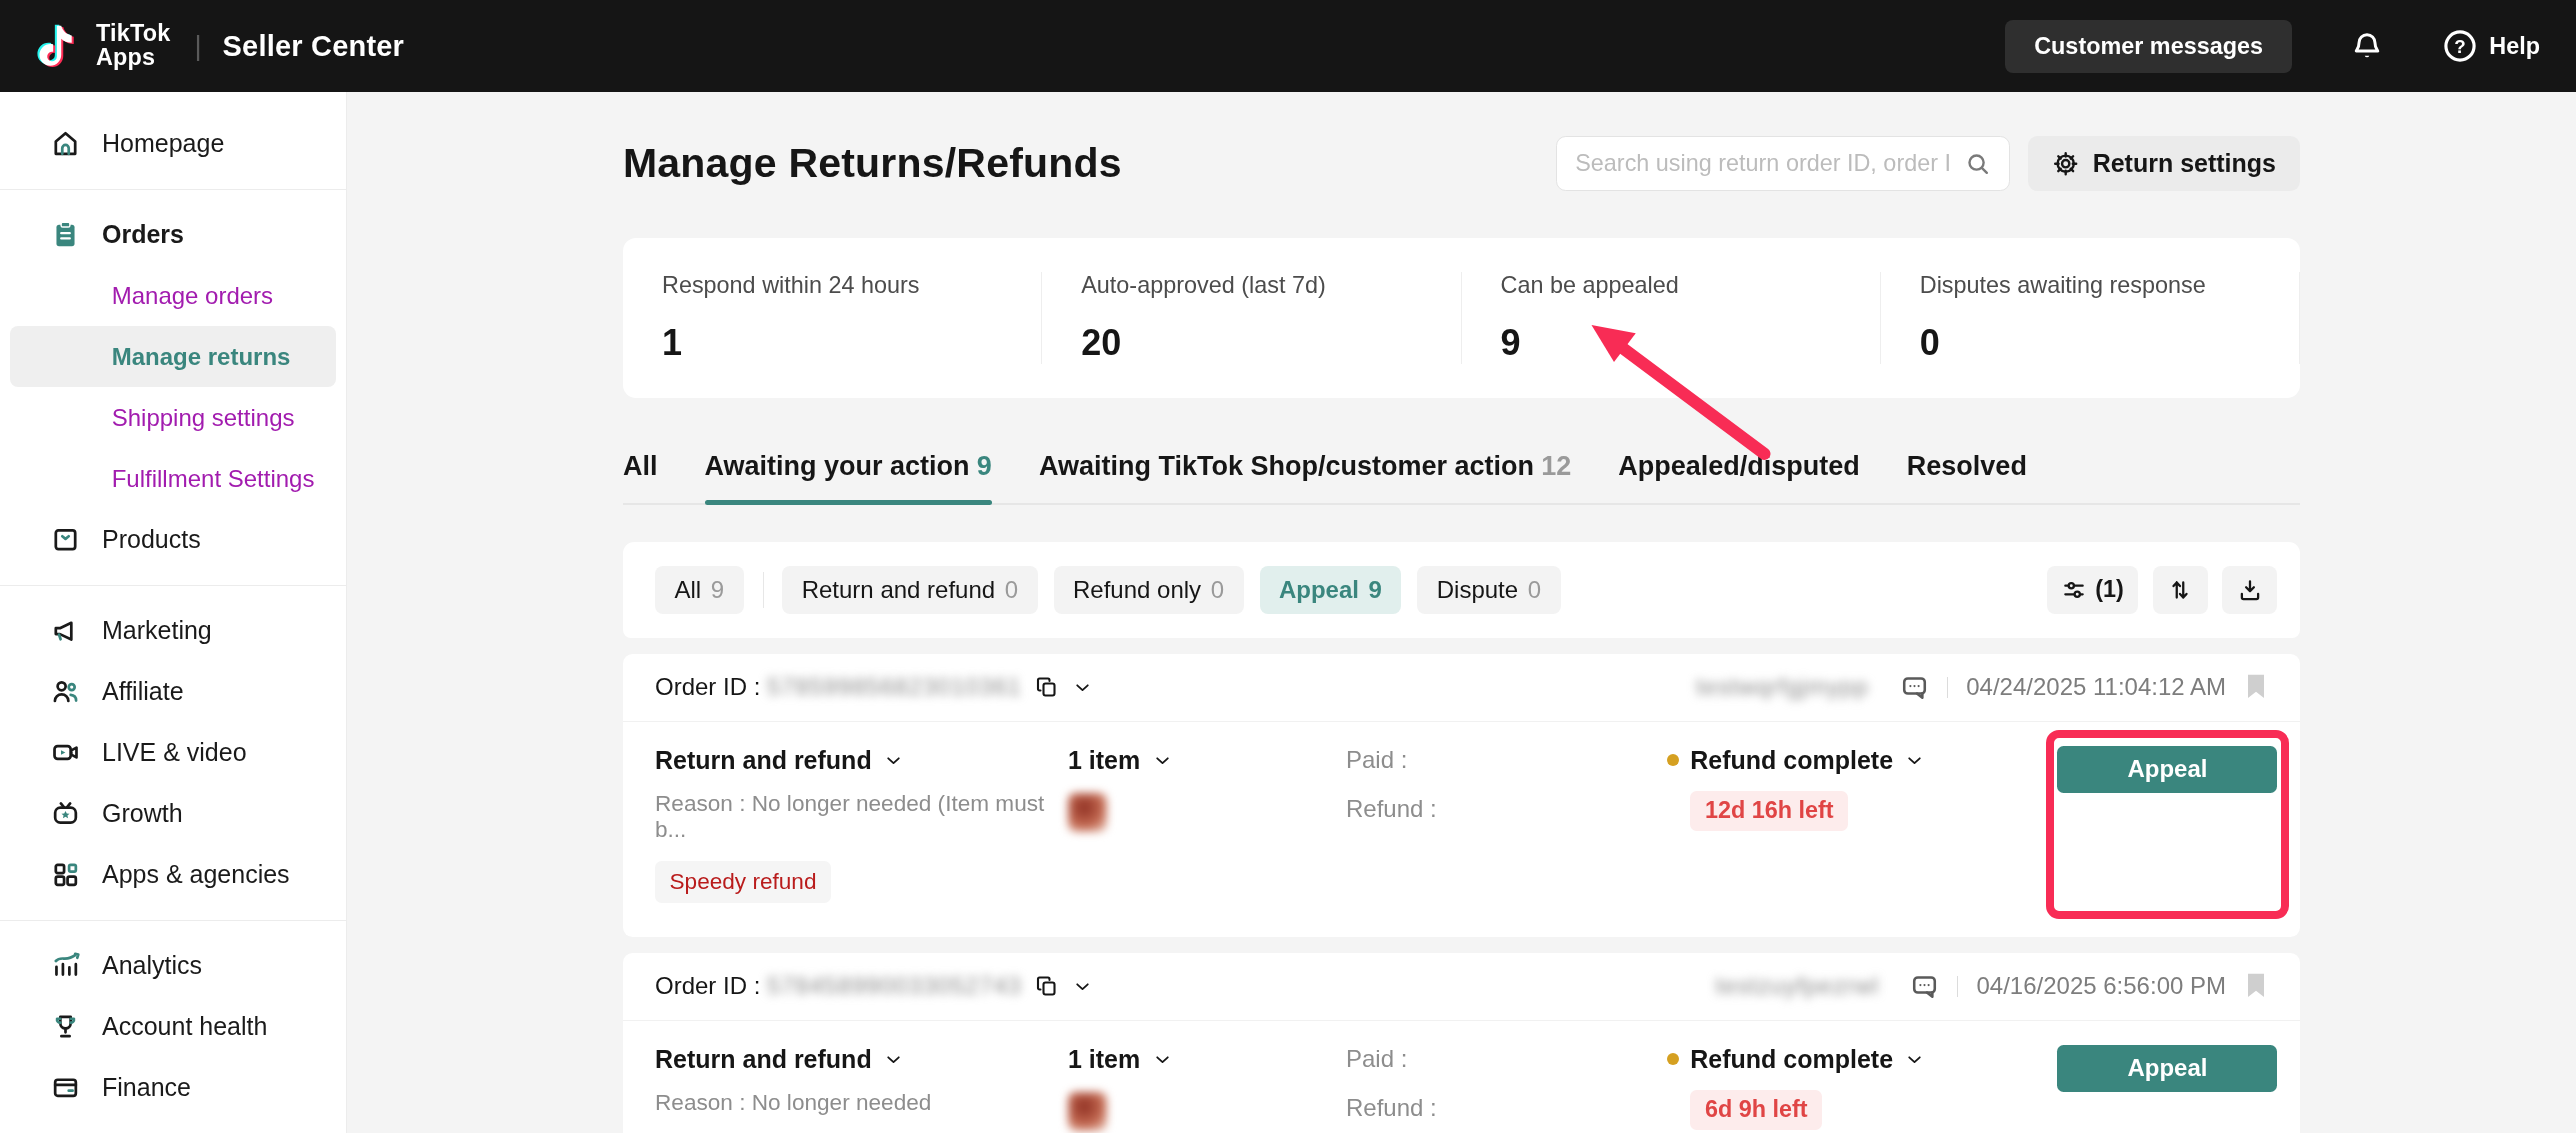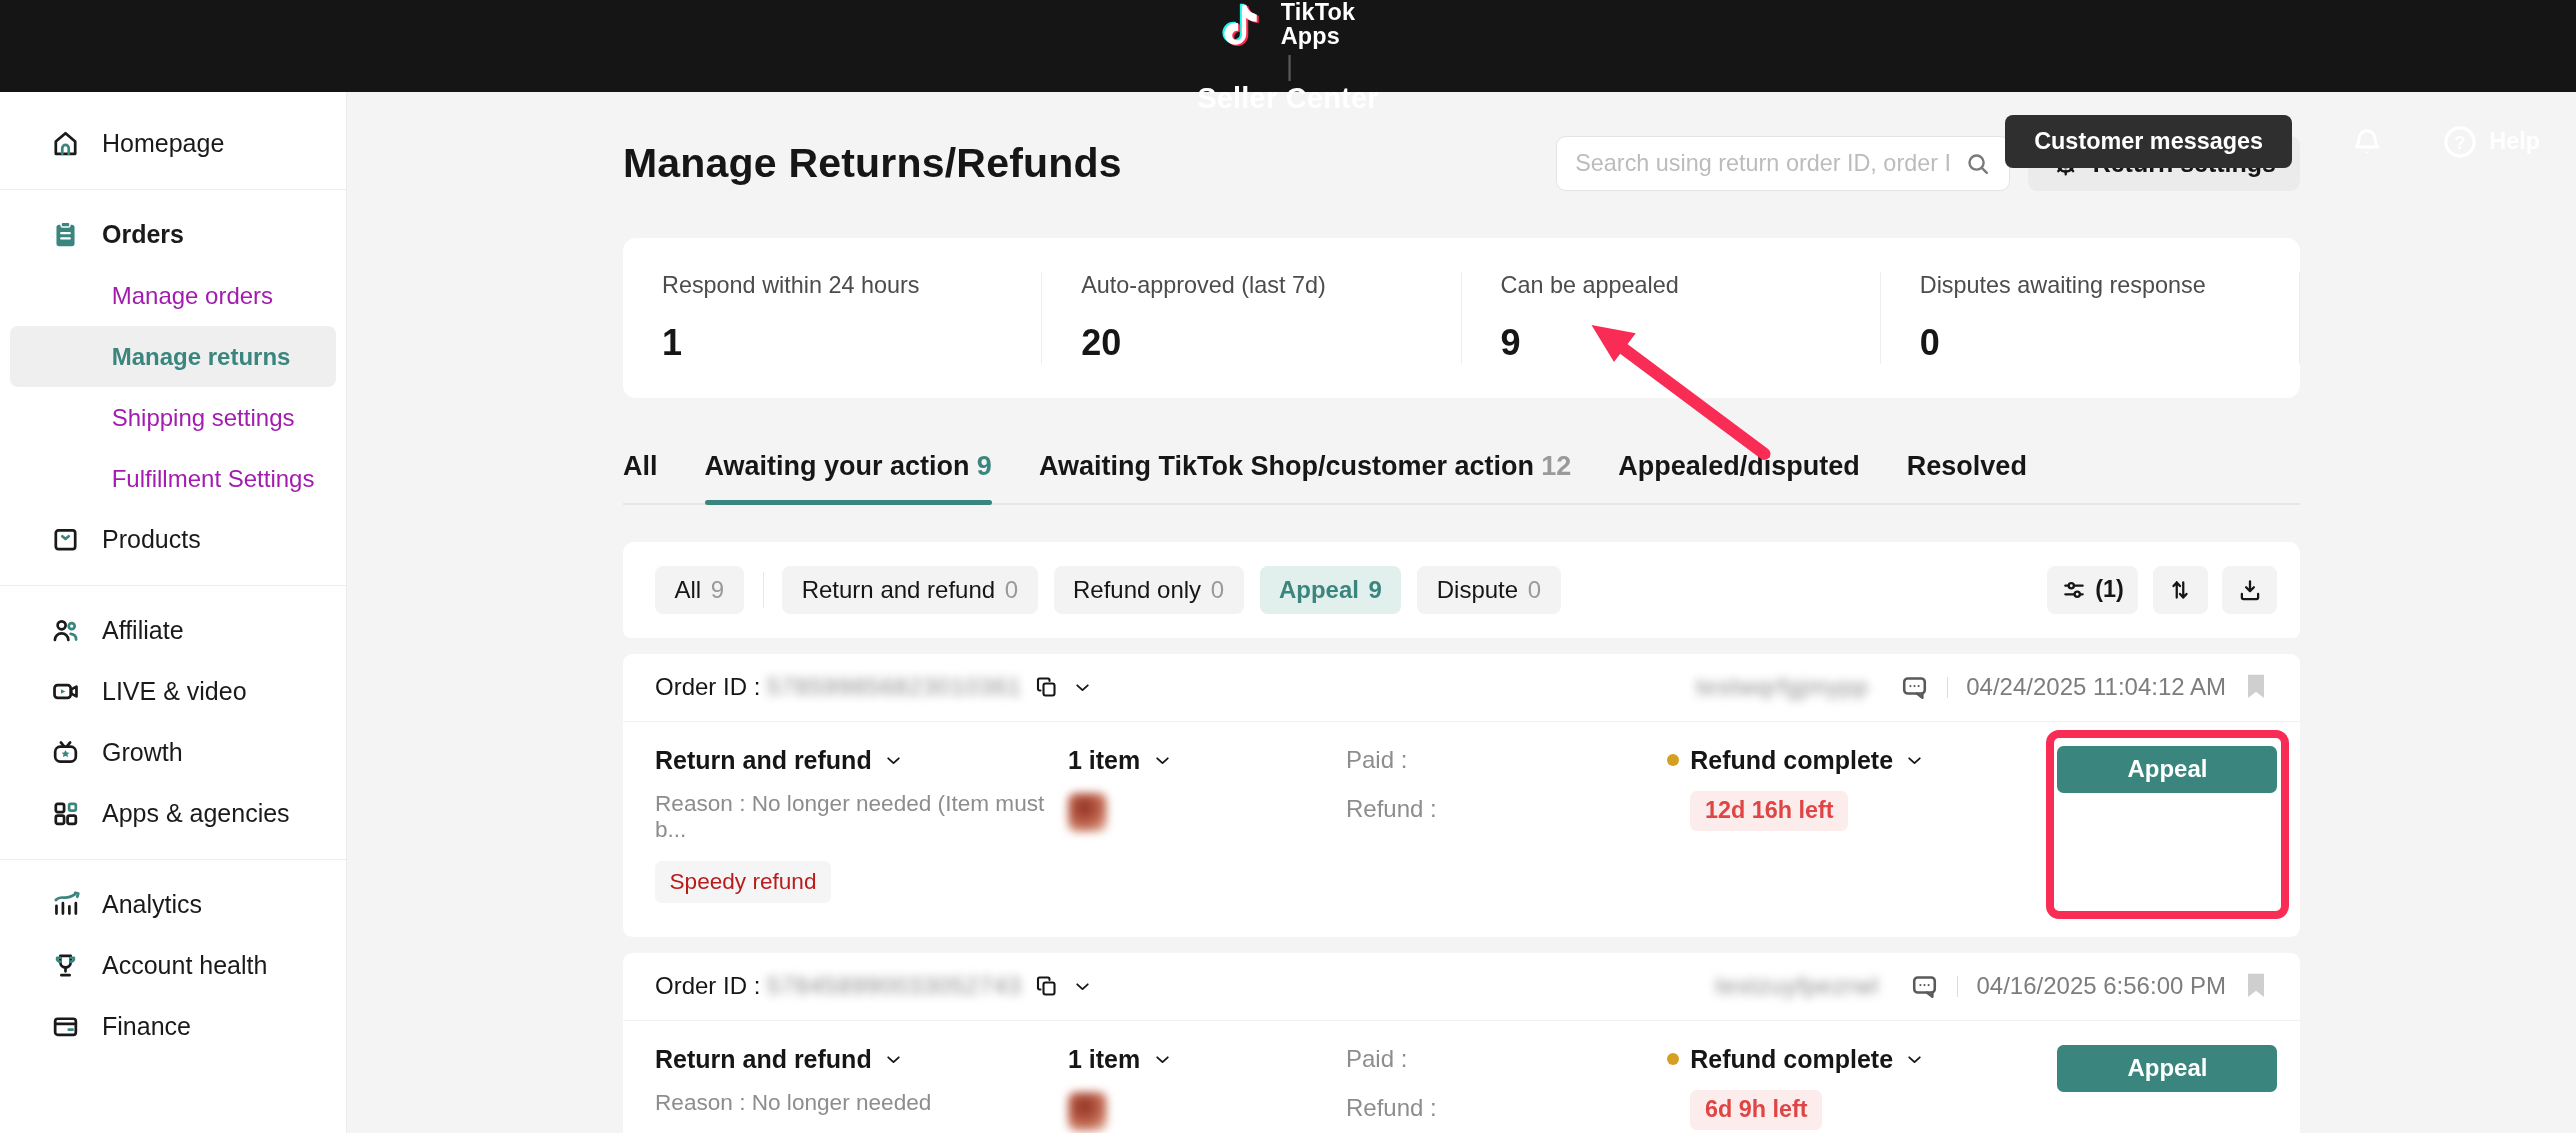--- a/index.html
+++ b/index.html
@@ -2,21 +2,21 @@
 <html style="font-size:13px"><head>
 <meta charset="utf-8">
 <style>
   * { margin:0; padding:0; box-sizing:border-box; }
   html,body { width:2576px; height:1133px; overflow:hidden; background:#f4f4f4;
               font-family:"Liberation Sans", sans-serif; color:#161616; }
   .page { position:relative; width:2576px; height:1133px; }
 
   
   .topbar { position:absolute; top:0; left:0; right:0; height:92px; background:#151515;
-            display:flex; align-items:center; padding:0 36px; z-index:30;flex-direction:column; }
+            display:flex; align-items:center; padding:0 36px; z-index:30; }
   .brand { display:flex; align-items:center; gap:16px; }
   .brand-note { width:44px; height:50px; }
   .brand-text { color:#fff; font-weight:bold; font-size:23.4px; line-height:1.02; letter-spacing:0.2px; }
   .brand-sep { color:#5a5a5a; font-size:27.4px; margin:0 21px 0 24px; font-weight:300; }
   .app-name { color:#fff; font-size:29px; font-weight:bold; letter-spacing:0.2px; }
   .topbar-right { margin-left:auto; display:flex; align-items:center; gap:58px; }
   .btn-dark { background:#2f2f2f; color:#fff; border:none; border-radius:8px; height:53px;
               padding:0 29px; font-size:23.4px; font-weight:bold; font-family:inherit; cursor:pointer; }
   .icon-btn { background:none; border:none; cursor:pointer; display:flex; align-items:center; gap:11.3px;
               color:#fff; font-size:23.4px; font-weight:bold; font-family:inherit; }
@@ -193,20 +193,29 @@
             <rect x="4.5" y="5" width="15" height="14.5" rx="2"></rect>
             <path d="M9.5 9.5l2.5 2 2.5-2" stroke="#3a867e"></path>
           </svg>
       </span>
       <span>Products</span>
     </div>
     <div class="side-div"></div>
     <div class="side-item">
       <span class="icn">
         <svg class="stroke" width="31" height="31" viewBox="0 0 24 24">
+            <path d="M4.5 10.2v4.6h3.2l8.8 4.2V6l-8.8 4.2z"></path>
+            <path d="M7 15.2l1.2 3.6" stroke="#3a867e"></path>
+          </svg>
+      </span>
+      <span>Marketing</span>
+    </div>
+    <div class="side-item">
+      <span class="icn">
+        <svg class="stroke" width="31" height="31" viewBox="0 0 24 24">
             <circle cx="9" cy="8" r="3.1"></circle>
             <path d="M3.8 19.3c0-3 2.4-5 5.2-5s5.2 2 5.2 5"></path>
             <circle cx="16.8" cy="8.6" r="2.3" stroke="#3a867e"></circle>
             <path d="M16 14.6c2.4.2 4.2 1.8 4.2 4.4" stroke="#3a867e"></path>
           </svg>
       </span>
       <span>Affiliate</span>
     </div>
     <div class="side-item">
       <span class="icn">

